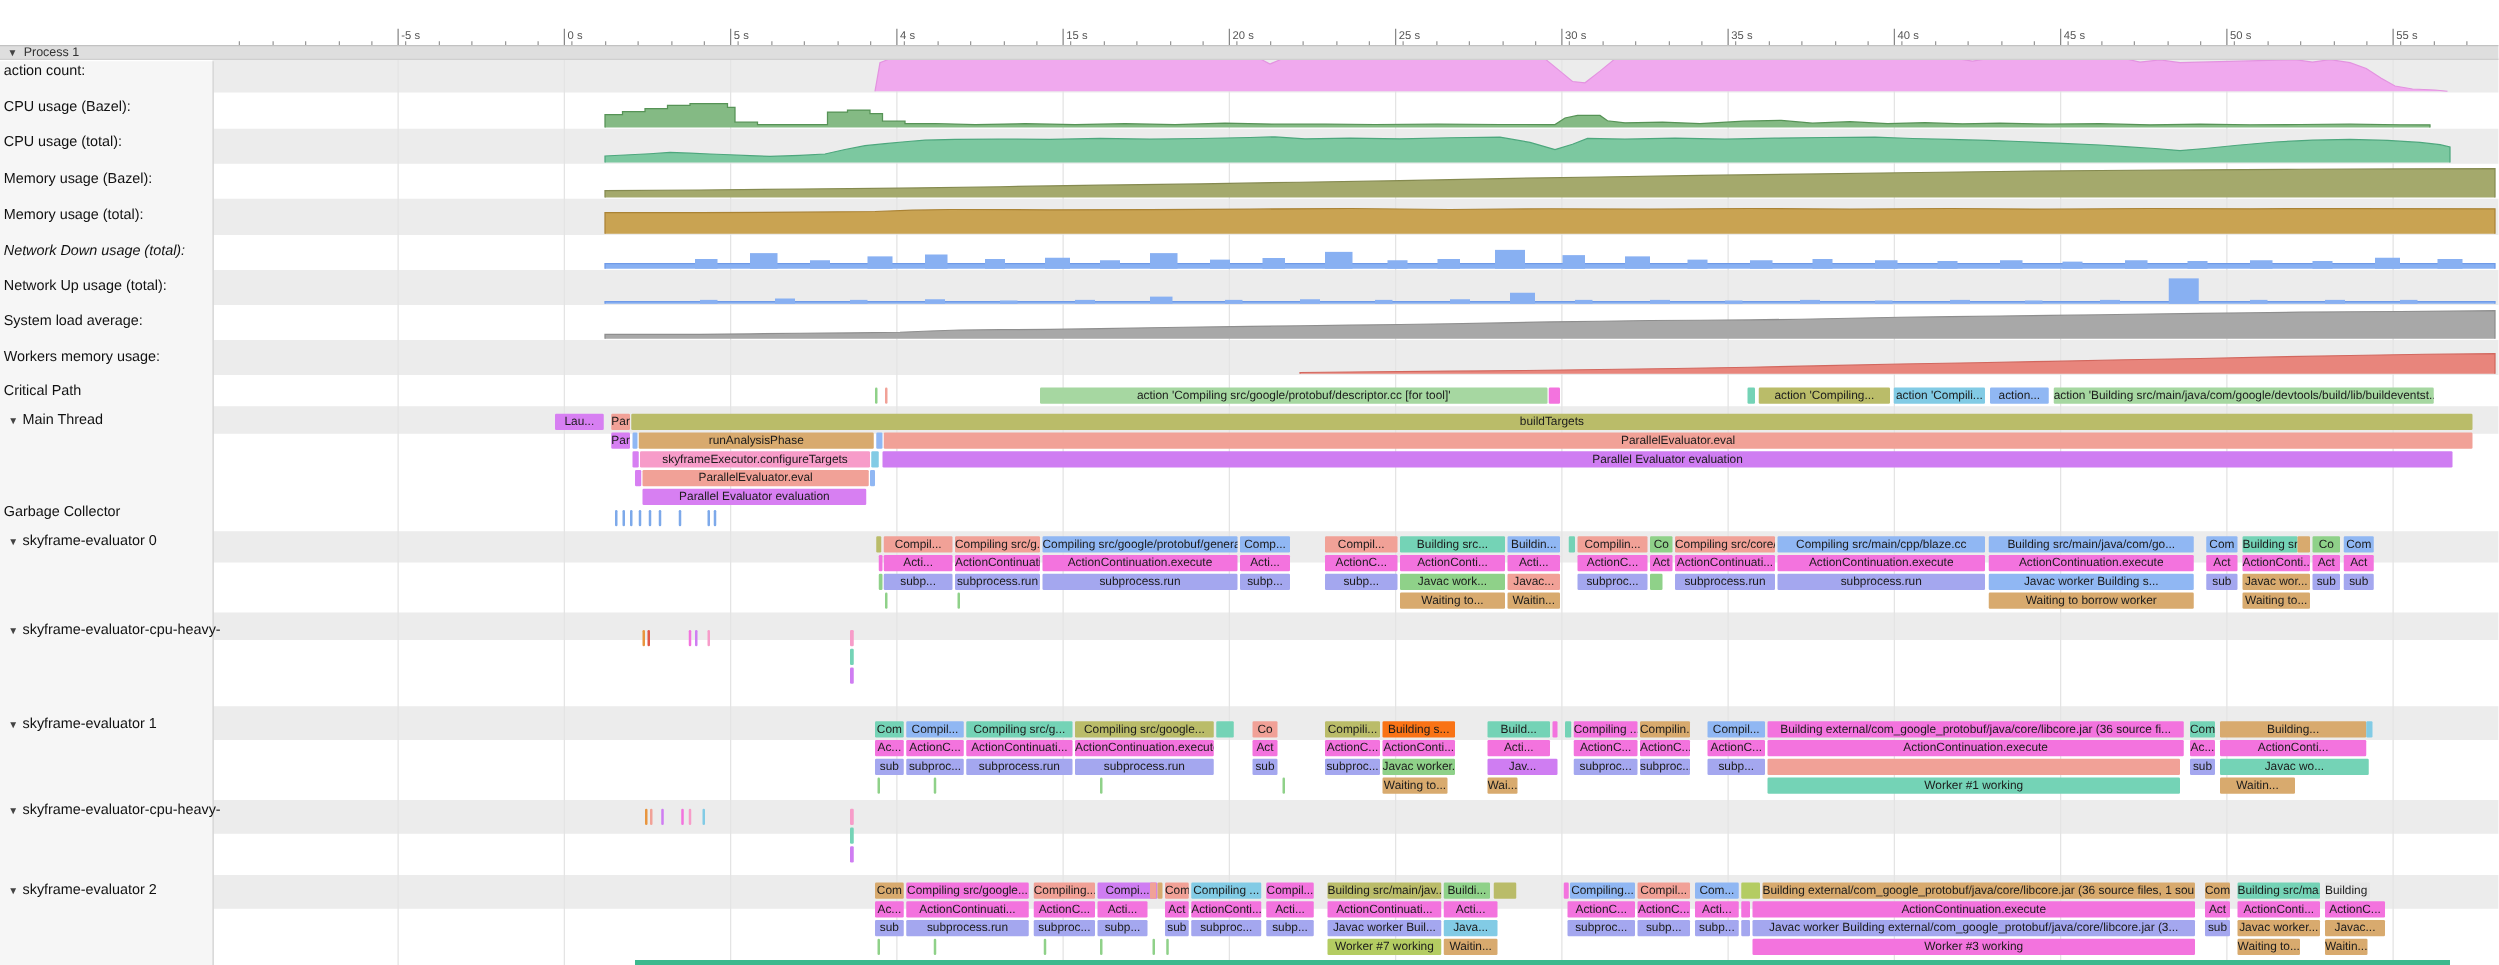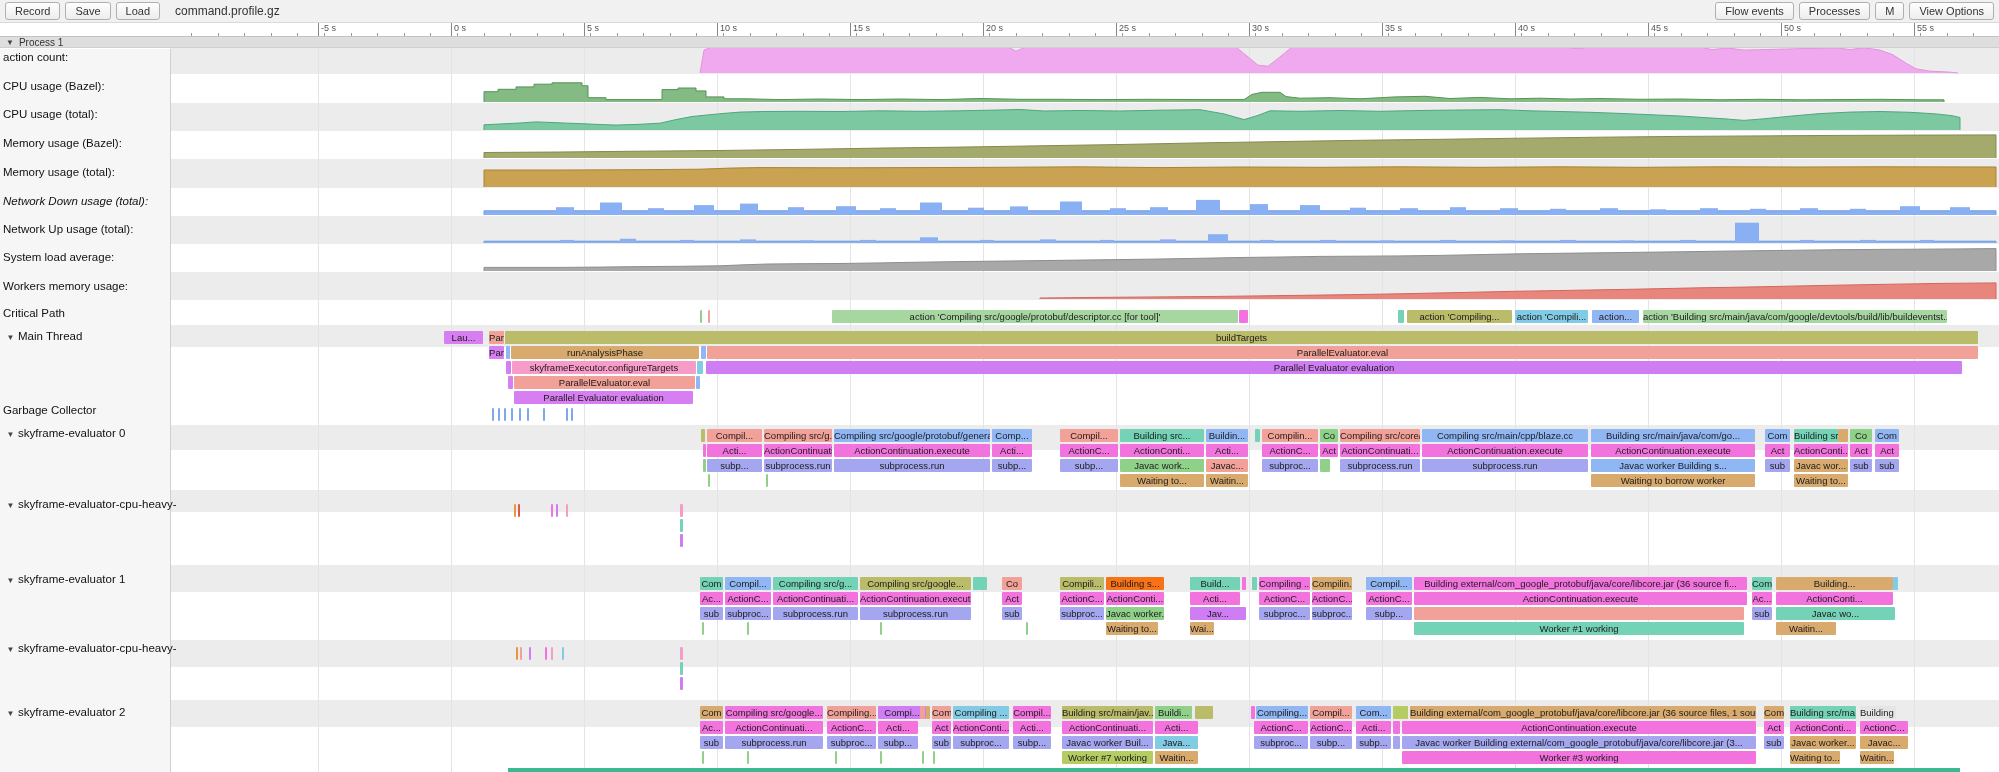--- a/index.html
+++ b/index.html
@@ -402,32 +402,20 @@
       <div class="side-label" style="top: 258px;"><span>Critical Path</span></div>
       <div class="side-label" style="top: 281px;"><span class="tri">▼</span><span>Main Thread</span></div>
       <div class="side-label" style="top: 355px;"><span>Garbage Collector</span></div>
       <div class="side-label" style="top: 378px;"><span class="tri">▼</span><span>skyframe-evaluator 0</span></div>
       <div class="side-label" style="top: 449px;"><span class="tri">▼</span><span>skyframe-evaluator-cpu-heavy-</span></div>
       <div class="side-label" style="top: 524px;"><span class="tri">▼</span><span>skyframe-evaluator 1</span></div>
       <div class="side-label" style="top: 593px;"><span class="tri">▼</span><span>skyframe-evaluator-cpu-heavy-</span></div>
       <div class="side-label" style="top: 657px;"><span class="tri">▼</span><span>skyframe-evaluator 2</span></div>
     </div>
 
-  <div class="toolbar">
-    <button class="tb">Record</button>
-    <button class="tb">Save</button>
-    <button class="tb">Load</button>
-    <span class="filename">command.profile.gz</span>
-    <div class="toolbar-right">
-      <button class="tb">Flow events</button>
-      <button class="tb">Processes</button>
-      <button class="tb">M</button>
-      <button class="tb">View Options</button>
-    </div>
-  </div>
 
   <div class="ruler" id="ruler">
       <div class="tick-minor" style="left: 191px;"></div>
       <div class="tick-minor" style="left: 218px;"></div>
       <div class="tick-minor" style="left: 244px;"></div>
       <div class="tick-minor" style="left: 271px;"></div>
       <div class="tick-minor" style="left: 297px;"></div>
       <div class="tick-minor" style="left: 324px;"></div>
       <div class="tick-minor" style="left: 351px;"></div>
       <div class="tick-minor" style="left: 377px;"></div>
@@ -491,21 +479,21 @@
       <div class="tick-minor" style="left: 1920px;"></div>
       <div class="tick-minor" style="left: 1947px;"></div>
       <div class="tick-minor" style="left: 1973px;"></div>
       <div class="tick-major" style="left: 318px;"></div>
       <div class="tick-label" style="left: 321px;">-5 s</div>
       <div class="tick-major" style="left: 451px;"></div>
       <div class="tick-label" style="left: 454px;">0 s</div>
       <div class="tick-major" style="left: 584px;"></div>
       <div class="tick-label" style="left: 587px;">5 s</div>
       <div class="tick-major" style="left: 717px;"></div>
-      <div class="tick-label" style="left: 720px;">10 s</div>
+      <div class="tick-label" style="left: 720px;">4 s</div>
       <div class="tick-major" style="left: 850px;"></div>
       <div class="tick-label" style="left: 853px;">15 s</div>
       <div class="tick-major" style="left: 983px;"></div>
       <div class="tick-label" style="left: 986px;">20 s</div>
       <div class="tick-major" style="left: 1116px;"></div>
       <div class="tick-label" style="left: 1119px;">25 s</div>
       <div class="tick-major" style="left: 1249px;"></div>
       <div class="tick-label" style="left: 1252px;">30 s</div>
       <div class="tick-major" style="left: 1382px;"></div>
       <div class="tick-label" style="left: 1385px;">35 s</div>

